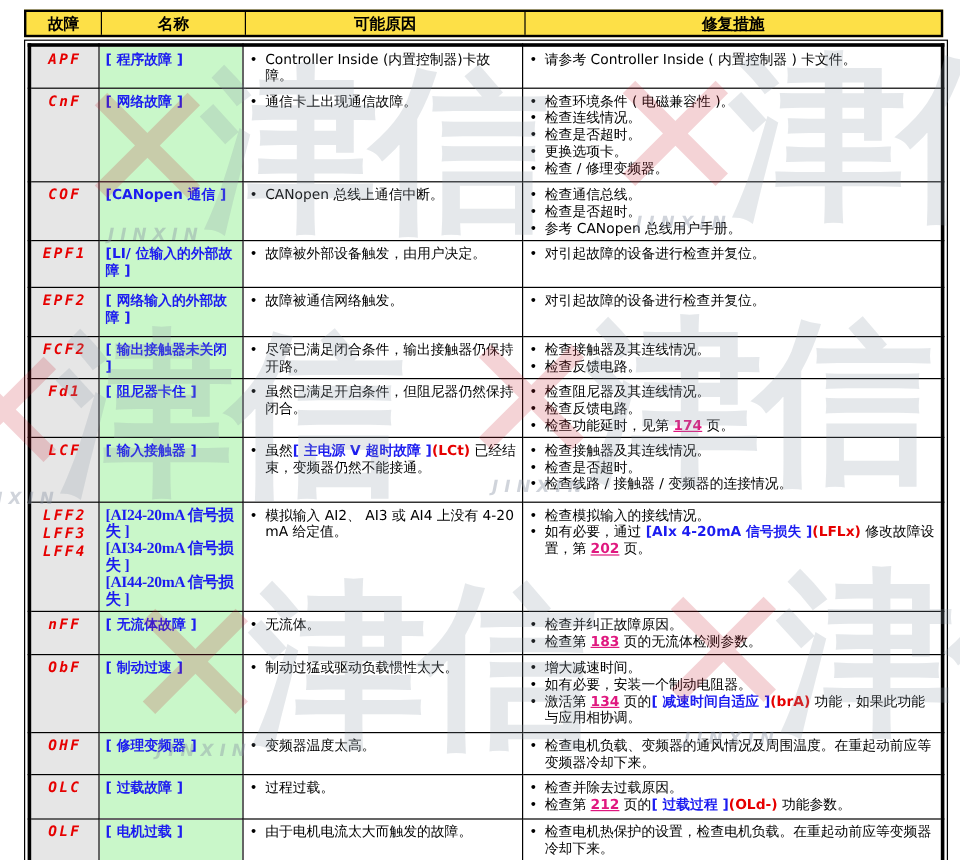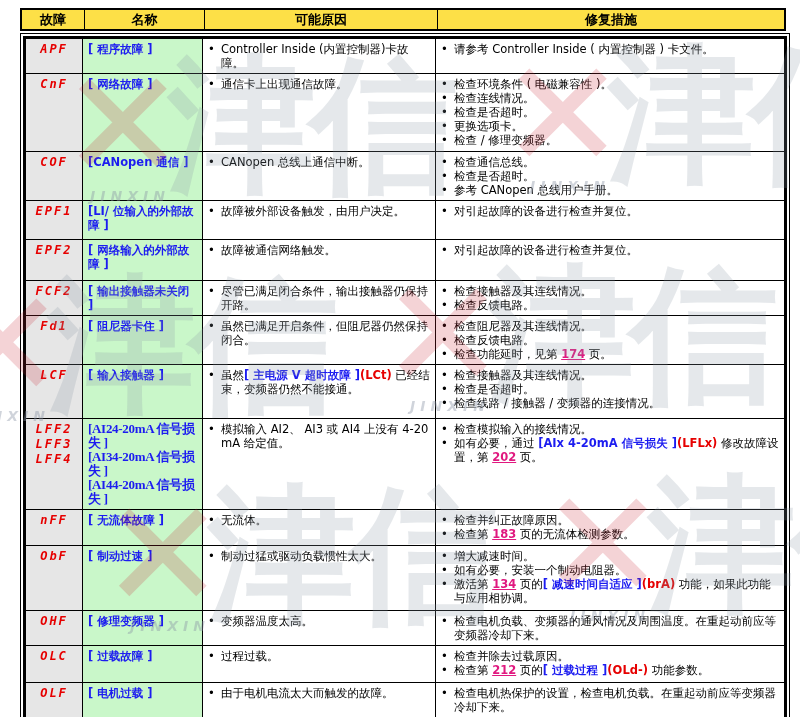--- a/index.html
+++ b/index.html
@@ -4,21 +4,21 @@
 <style>
   html,body{margin:0;padding:0;background:#fff;}
   .page{position:relative;width:800px;height:717px;background:#fff;overflow:hidden;
         font-family:"DejaVu Sans",sans-serif;color:#000;}
 
   
   .header-table{position:absolute;left:20px;top:8px;width:766px;height:23px;
         display:flex;border:2px solid #000;box-sizing:border-box;background:#fde047;}
   .header-cell{border-right:1px solid #000;display:flex;align-items:center;justify-content:center;
         font-weight:bold;font-size:13px;box-sizing:border-box;}
-  .header-cell:last-child{border-right:none;}
+  .header-cell:last-child{border-right:none;text-decoration:underline;}
   .hc1{flex:0 0 63px;} .hc2{flex:0 0 120px;} .hc3{flex:0 0 233px;} .hc4{flex:1;}
 
   
   .body-table{position:absolute;left:23px;top:36px;width:764px;
         border-collapse:collapse;table-layout:fixed;
         border:3px solid #000;outline:1px solid #000;outline-offset:2px;background:#fff;}
   .body-table td{border:1px solid #000;vertical-align:top;padding:3px 5px;
         font-size:11.5px;line-height:14px;box-sizing:border-box;overflow:hidden;}
   .code-cell{background:var(--code-bg,#e6e6e6);text-align:center;padding-top:5px;}
   .code{font-family:"DejaVu Sans Mono",monospace;font-weight:bold;font-style:italic;

